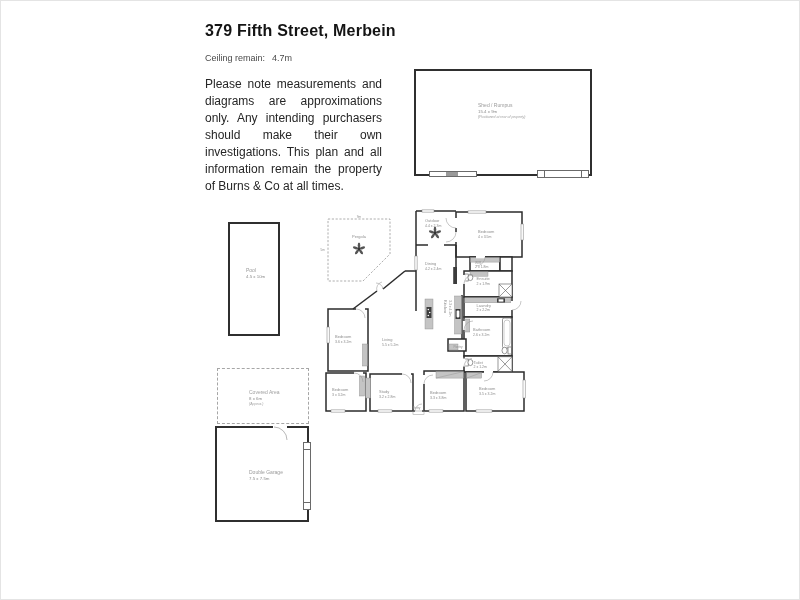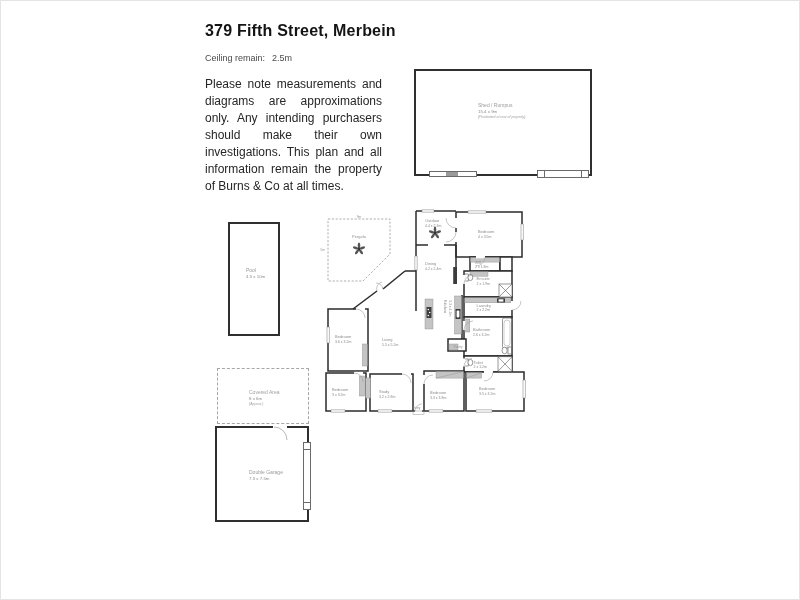--- a/index.html
+++ b/index.html
@@ -63,21 +63,21 @@
   #house text.tiny{font-size:3.2px}
   #house text.mid{text-anchor:middle}
 </style>
 </head>
 <body>
 
 <div class="frame"></div>
 
 <div class="title">379 Fifth Street, Merbein</div>
 <div class="ceiling">
-  <span>Ceiling remain:</span><span class="val">2.5m</span>
+  <span>Ceiling remain:</span><span class="val">4.7m</span>
 </div>
 <div class="disclaimer">Please note measurements and diagrams are approximations only. Any intending purchasers should make their own investigations. This plan and all information remain the property of Burns &amp; Co at all times.</div>
 
 <div class="struct" id="shed">
   <div class="slabel">
     <div class="nm">Shed / Rumpus</div>
     <div class="dm">15.4 x 9m</div>
     <div class="nt">(Positioned at rear of property)</div>
   </div>
   <div class="shed-window">

